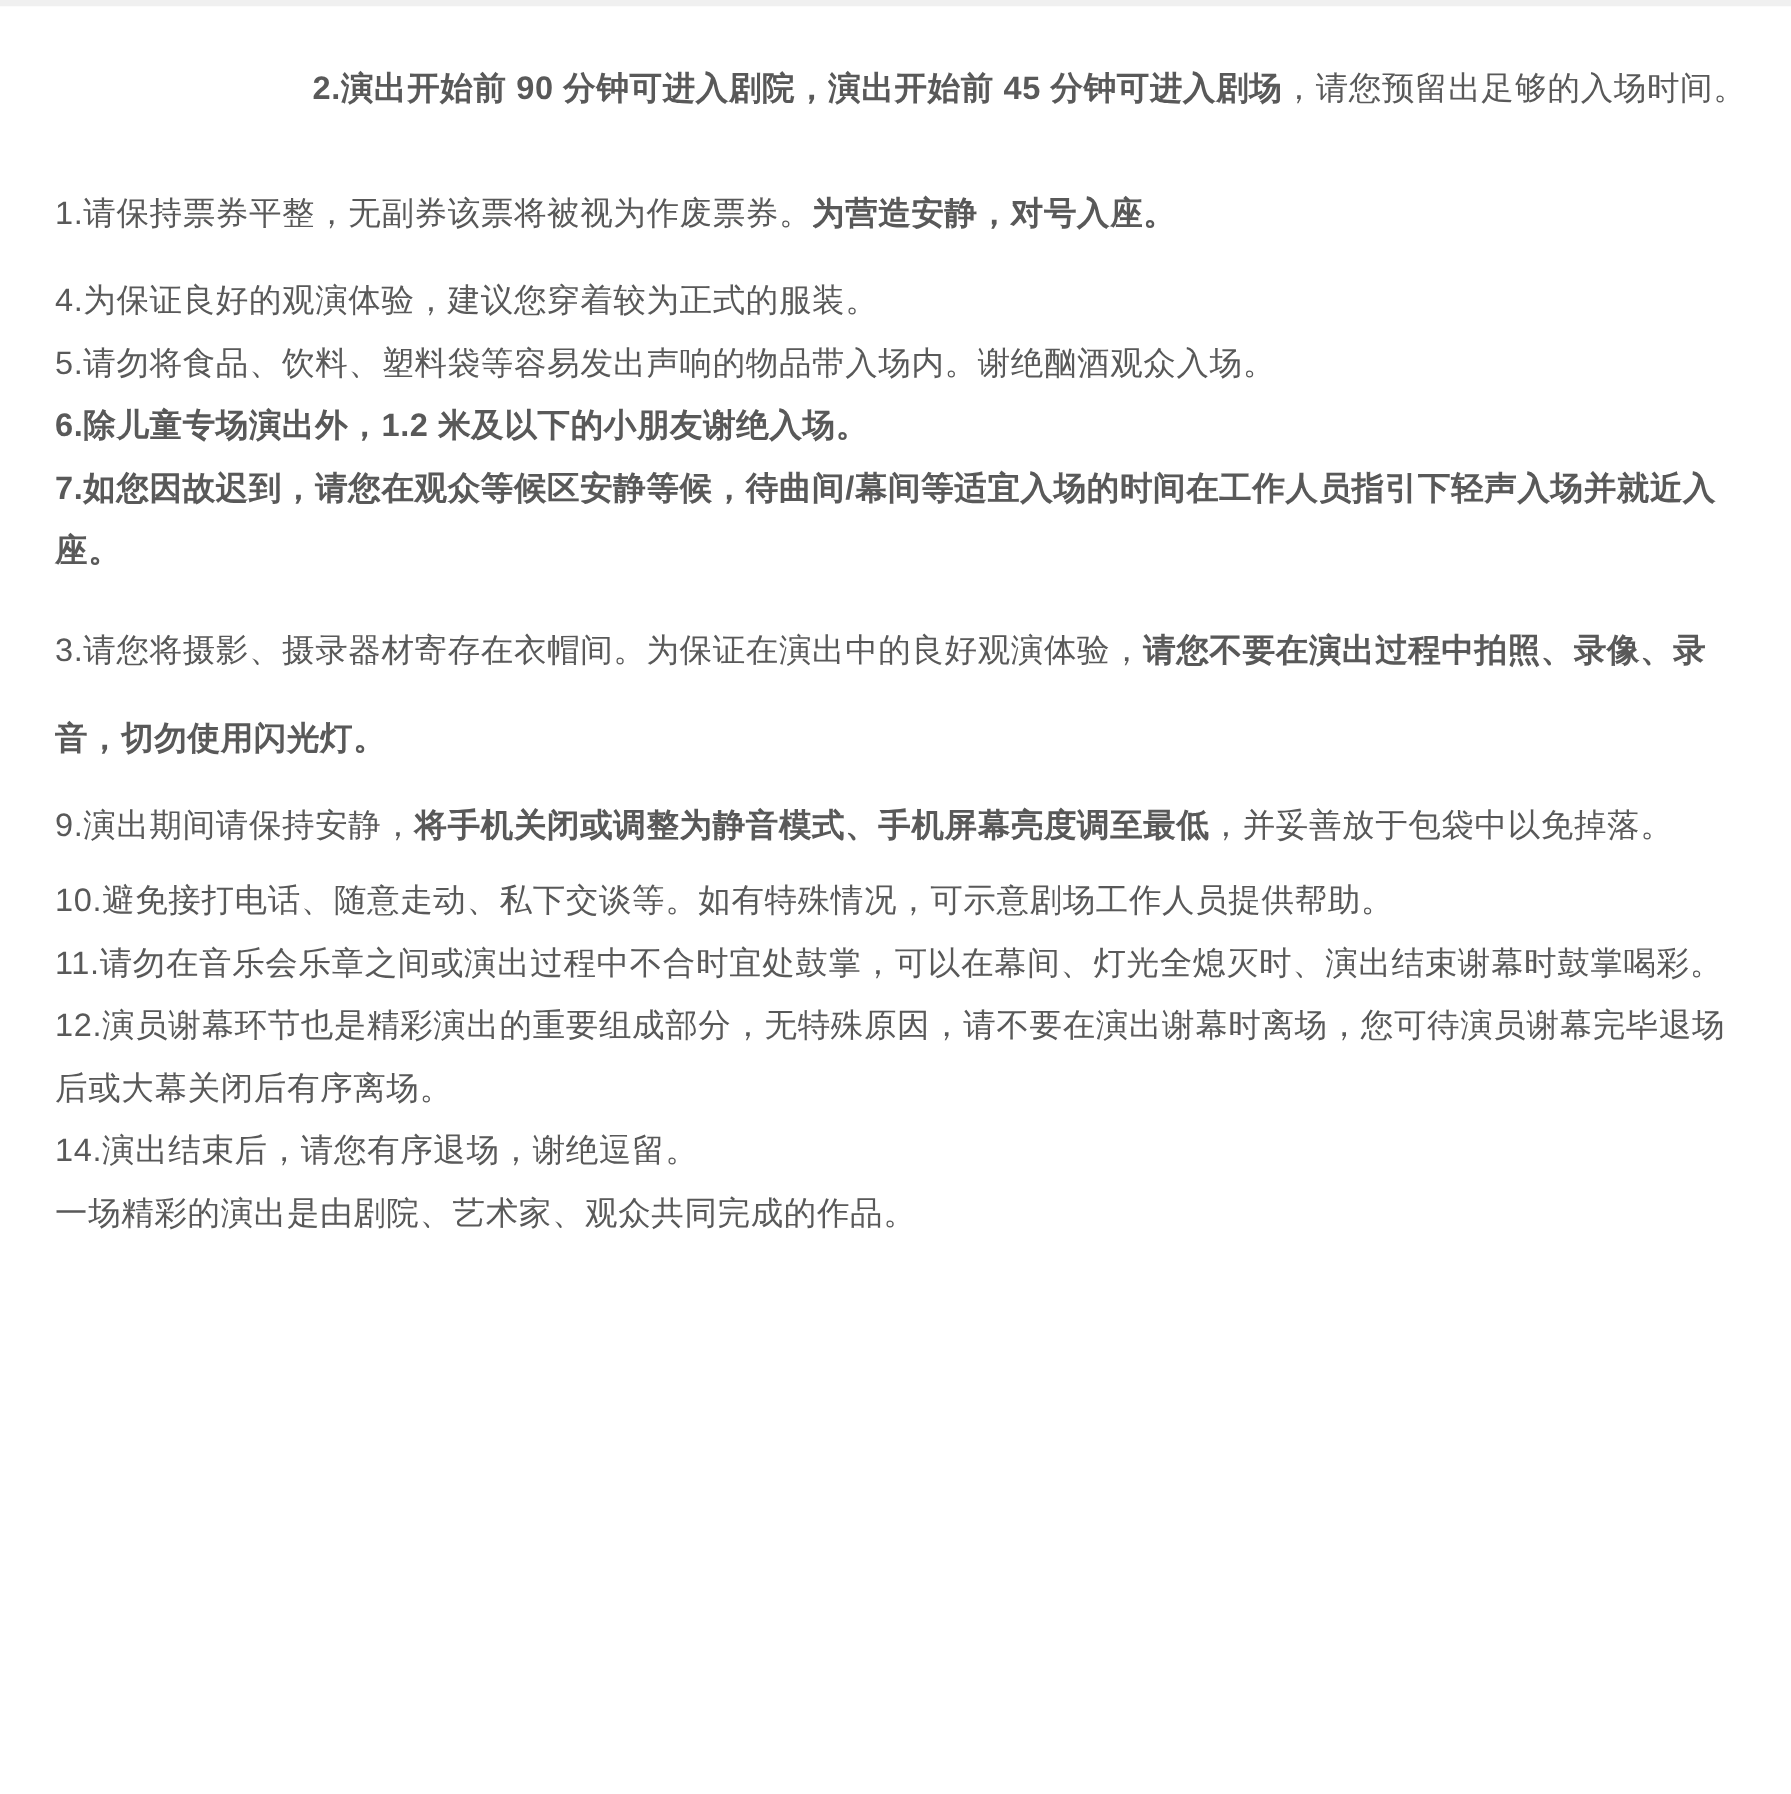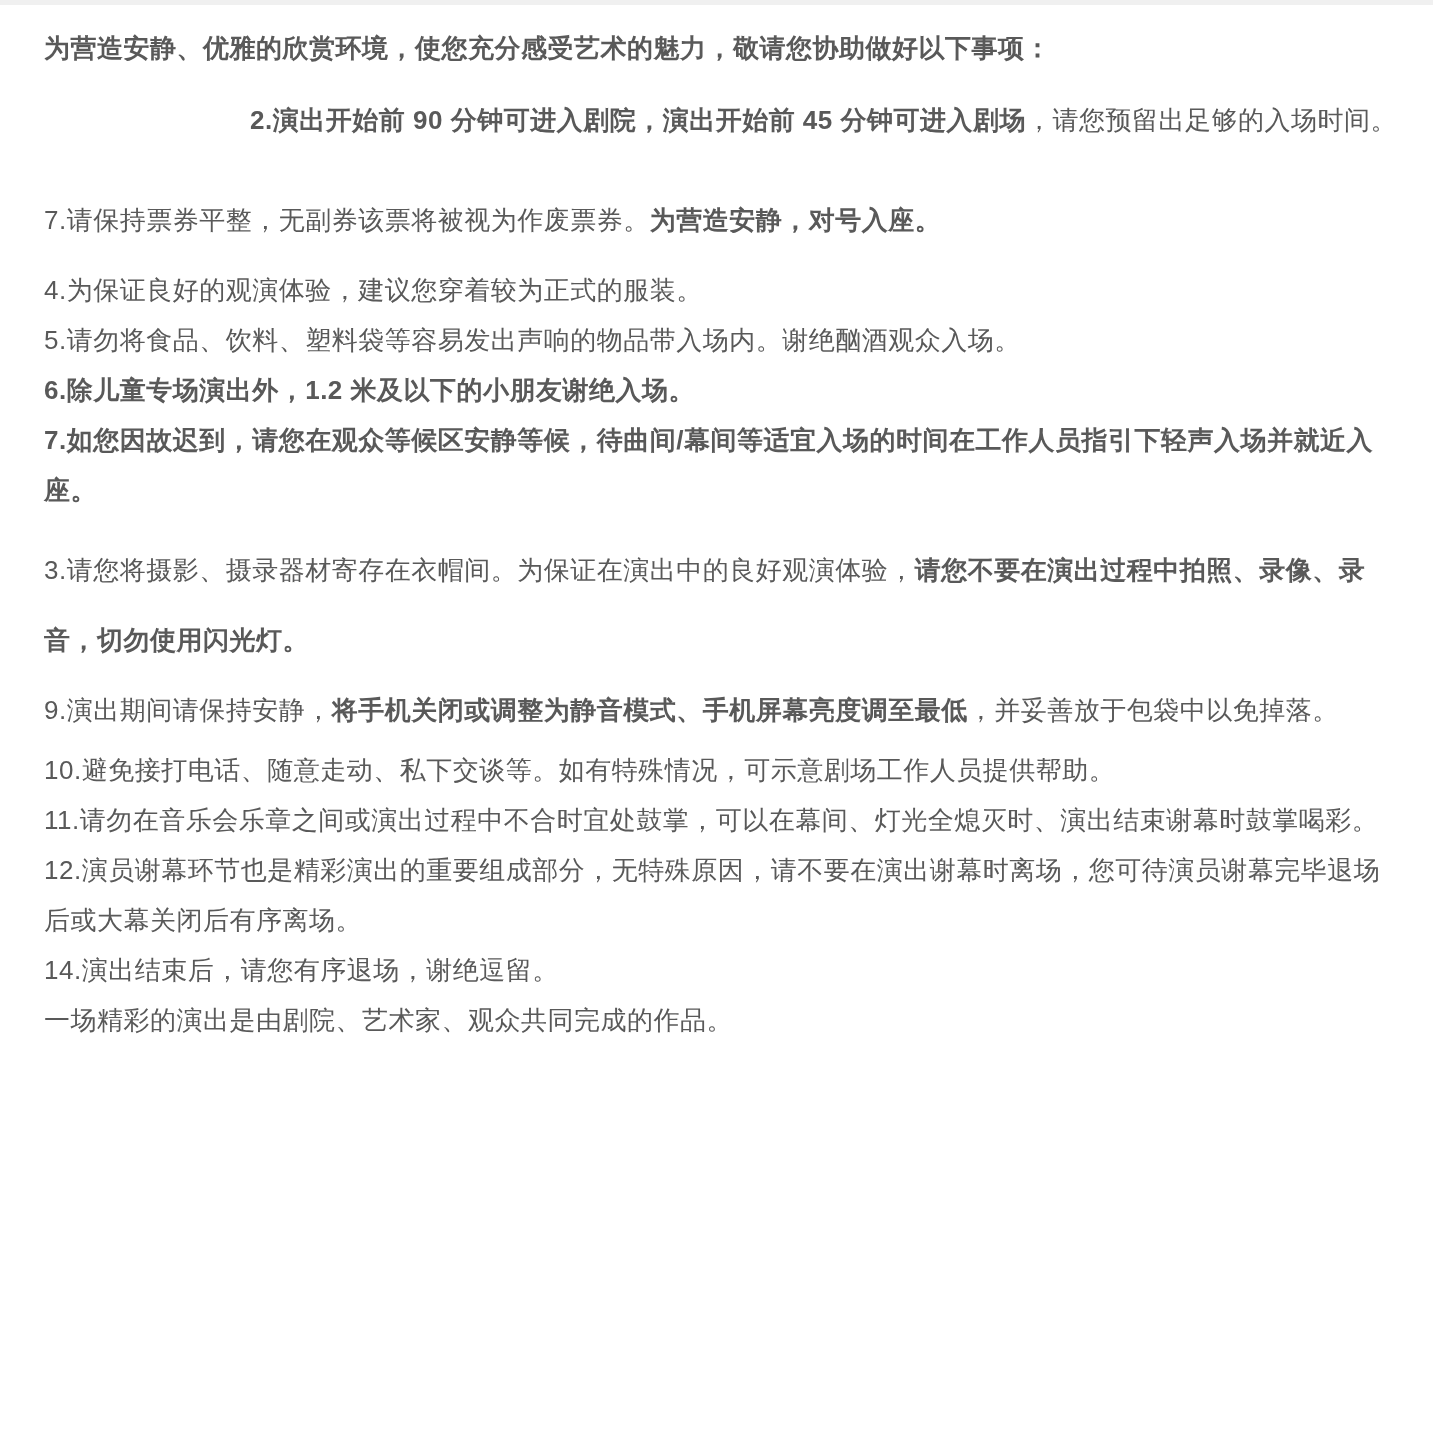--- a/index.html
+++ b/index.html
@@ -39,23 +39,22 @@
   .mt20 { margin-top: 20px; }
   .loose { line-height: 70px; }
 </style>
 </head>
 <body style="color: rgb(89, 89, 89);">
 
 <div class="top-rule"></div>
 
 <div class="page">
   <div id="content">
-      <p class="para"><b>为营造安静、优雅的欣赏环境，使您充分感受艺术的魅力，敬请您协助做好以下事项：</b></p>
       <p class="para mt22 mb50"><b>2.演出开始前 90 分钟可进入剧院，演出开始前 45 分钟可进入剧场</b><span>，请您预留出足够的入场时间。</span></p>
-      <p class="para mb20"><span>7.请保持票券平整，无副券该票将被视为作废票券。</span><b>为营造安静，对号入座。</b></p>
+      <p class="para mb20"><span>1.请保持票券平整，无副券该票将被视为作废票券。</span><b>为营造安静，对号入座。</b></p>
       <p class="para"><span>4.为保证良好的观演体验，建议您穿着较为正式的服装。</span></p>
       <p class="para"><span>5.请勿将食品、饮料、塑料袋等容易发出声响的物品带入场内。谢绝酗酒观众入场。</span></p>
       <p class="para"><b>6.除儿童专场演出外，1.2 米及以下的小朋友谢绝入场。</b></p>
       <p class="para"><b>7.如您因故迟到，请您在观众等候区安静等候，待曲间/幕间等适宜入场的时间在工作人员指引下轻声入场并就近入座。</b></p>
       <p class="para loose mt20"><span>3.请您将摄影、摄录器材寄存在衣帽间。为保证在演出中的良好观演体验，</span><b>请您不要在演出过程中拍照、录像、录音，切勿使用闪光灯。</b></p>
       <p class="para loose"><span>9.演出期间请保持安静，</span><b>将手机关闭或调整为静音模式、手机屏幕亮度调至最低</b><span>，并妥善放于包袋中以免掉落。</span></p>
       <p class="para"><span>10.避免接打电话、随意走动、私下交谈等。如有特殊情况，可示意剧场工作人员提供帮助。</span></p>
       <p class="para"><span>11.请勿在音乐会乐章之间或演出过程中不合时宜处鼓掌，可以在幕间、灯光全熄灭时、演出结束谢幕时鼓掌喝彩。</span></p>
       <p class="para"><span>12.演员谢幕环节也是精彩演出的重要组成部分，无特殊原因，请不要在演出谢幕时离场，您可待演员谢幕完毕退场后或大幕关闭后有序离场。</span></p>
       <p class="para"><span>14.演出结束后，请您有序退场，谢绝逗留。</span></p>

